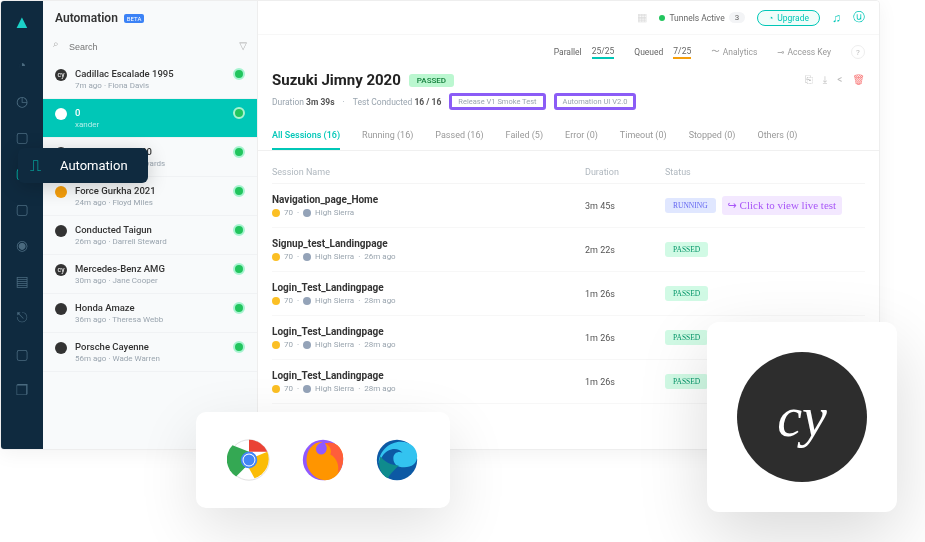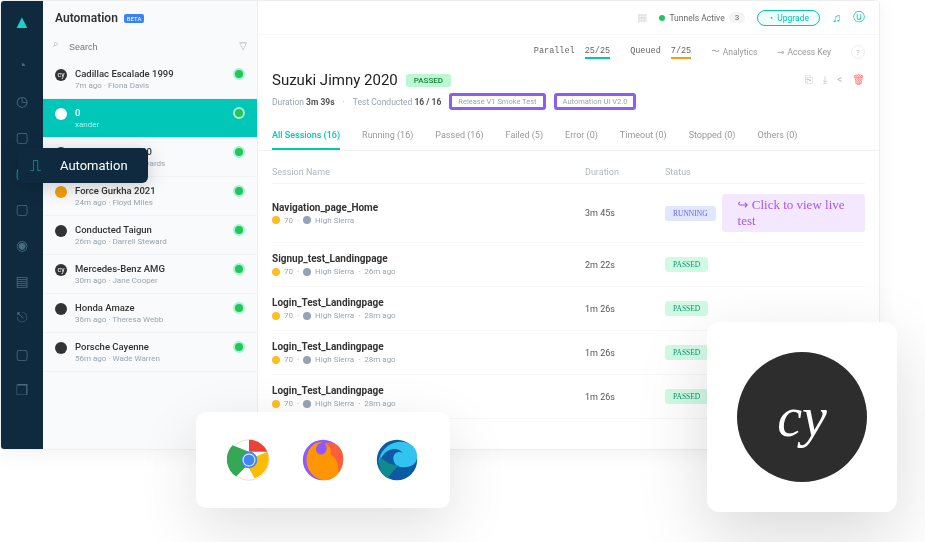--- a/index.html
+++ b/index.html
@@ -30,28 +30,28 @@
 .orange .av { background: #f59e0b; }
 .content { flex: 1; display: flex; flex-direction: column; background: #fff; }
 .top-bar { padding: 8px 14px; display: flex; align-items: center; justify-content: flex-end; gap: 12px; border-bottom: 1px solid #f7f7f7; }
 .top-bar .grid-icon { color: #ddd; font-size: 11px; }
 .tunnels { display: flex; align-items: center; gap: 4px; font-size: 8.5px; color: #666; }
 .tunnels .dot { width: 6px; height: 6px; border-radius: 50%; background: #22c55e; }
 .tunnels .count { background: #f3f4f6; padding: 1px 6px; border-radius: 8px; font-size: 8px; color: #666; }
 .upgrade-btn { display: flex; align-items: center; gap: 4px; border: 1px solid #00c7b7; color: #00c7b7; padding: 2px 10px; border-radius: 12px; font-size: 8.5px; cursor: pointer; background: #f0fdfa; }
 .bell-icon, .user-icon { color: #00c7b7; font-size: 12px; cursor: pointer; }
 .metrics-bar { padding: 10px 14px 6px; display: flex; align-items: center; justify-content: flex-end; gap: 20px; font-size: 8.5px; color: #666; }
-.metric-group { display: flex; gap: 10px; font-family: Liberation Mono, monospace; }
+.metric-group { display: flex; align-items: center; gap: 10px; }
 .underline-teal { border-bottom: 2px solid #00c7b7; padding-bottom: 1px; }
 .underline-orange { border-bottom: 2px solid #f59e0b; padding-bottom: 1px; }
 .metric-link { cursor: pointer; color: #999; display: flex; align-items: center; gap: 3px; }
 .help-icon { color: #bbb; border: 1px solid #eee; width: 14px; height: 14px; border-radius: 50%; display: flex; align-items: center; justify-content: center; font-size: 8px; cursor: pointer; }
 .build-header { padding: 6px 14px 10px; }
 .build-title-row { display: flex; align-items: center; gap: 8px; }
-.build-title-row h1 { font-size: 15px; font-weight: 400; color: #222; }
+.build-title-row h1 { font-size: 15px; font-weight: 700; color: #222; }
 .passed-chip { background: #bbf7d0; color: #15803d; font-size: 8px; padding: 2px 8px; border-radius: 3px; font-weight: 500; }
 .build-actions { margin-left: auto; display: flex; gap: 10px; color: #bbb; font-size: 10px; }
 .build-actions span { cursor: pointer; }
 .del-icon { color: #f87171; }
 .build-meta { font-size: 8.5px; color: #9aa5af; margin-top: 4px; display: flex; gap: 8px; align-items: center; }
 .build-meta .tag { border: 3px solid #8b5cf6; padding: 1px 6px; border-radius: 3px; font-size: 7.5px; }
 .tabs { display: flex; gap: 22px; padding: 4px 14px 0; border-bottom: 1px solid #f0f0f0; font-size: 9px; }
 .tab { color: #999; padding: 6px 0 8px; cursor: pointer; }
 .tab.active { color: #00c7b7; border-bottom: 2px solid #00c7b7; font-weight: 500; }
 .session-table { padding: 10px 14px 0; font-size: 9px; }
@@ -63,21 +63,21 @@
 .session-row .c1 { flex: 1; }
 .session-row .c2 { width: 80px; color: #555; font-size: 9px; }
 .session-row .c3 { width: 200px; display: flex; gap: 6px; align-items: center; font-family: Liberation Serif, serif; }
 .session-name { font-size: 10px; color: #333; font-weight: 700; }
 .session-detail { font-size: 8px; color: #9aa5af; margin-top: 3px; display: flex; align-items: center; gap: 4px; }
 .session-detail .dot-y { width: 8px; height: 8px; border-radius: 50%; background: #fbbf24; }
 .session-detail .dot-s { width: 8px; height: 8px; border-radius: 50%; background: #94a3b8; }
 .status-chip { font-size: 7.5px; padding: 3px 8px; border-radius: 3px; font-weight: 500; }
 .status-chip.running { background: #e0e7ff; color: #6366f1; }
 .status-chip.passed { background: #d1fae5; color: #059669; }
-.live-chip { background: #f3e8ff; color: #a855f7; font-size: 13px; padding: 3px 16px; border-radius: 3px; }
+.live-chip { background: #f3e8ff; color: #a855f7; font-size: 11px; padding: 3px 6px; border-radius: 3px; }
 .popover-tooltip { position: absolute; top: 148px; left: 18px; background: #0f2a3f; color: #fff; font-size: 13px; padding: 10px 20px 10px 42px; border-radius: 6px; box-shadow: 0 4px 20px rgba(0,0,0,0.2); z-index: 10; display: flex; align-items: center; gap: 10px; }
 .popover-tooltip .robot { position: absolute; left: 12px; font-size: 16px; color: #00c7b7; }
 .browsers-card { position: absolute; bottom: 34px; left: 196px; width: 254px; height: 96px; background: #fff; border-radius: 10px; box-shadow: 0 20px 60px rgba(0,0,0,0.12); display: flex; align-items: center; justify-content: center; gap: 30px; z-index: 5; }
 .browser-icon { width: 44px; height: 44px; }
 .cypress-card { position: absolute; bottom: 30px; right: 28px; width: 190px; height: 190px; background: #fff; border-radius: 12px; box-shadow: 0 25px 70px rgba(0,0,0,0.15); display: flex; align-items: center; justify-content: center; z-index: 5; }
 .cypress-logo { width: 130px; height: 130px; border-radius: 50%; background: #2d2d2d; display: flex; align-items: center; justify-content: center; }
 .cypress-logo span { color: #fff; font-size: 56px; font-weight: 300; font-style: italic; font-family: Georgia, serif; }
 </style>
 </head>
 <body>
@@ -106,21 +106,21 @@
       <div class="search-wrap">
         <span class="s-icon">⌕</span>
         <input class="search-input" placeholder="Search" style="">
       </div>
       <span class="filter-icon">▽</span>
     </div>
     <div class="tests" id="tests">
         <div class="test-item">
           <div class="av" style="background:#333">cy</div>
     <div class="info">
-            <div class="name">Cadillac Escalade 1999</div>
+            <div class="name">Cadillac Escalade 1995</div>
     <div class="meta">7m ago · Fiona Davis</div>
           </div>
     <div class="status-dot"></div>
         </div>
         <div class="test-item selected">
           <div class="av" style="background:#fff"></div>
     <div class="info">
             <div class="name">0</div>
     <div class="meta">xander</div>
           </div>

